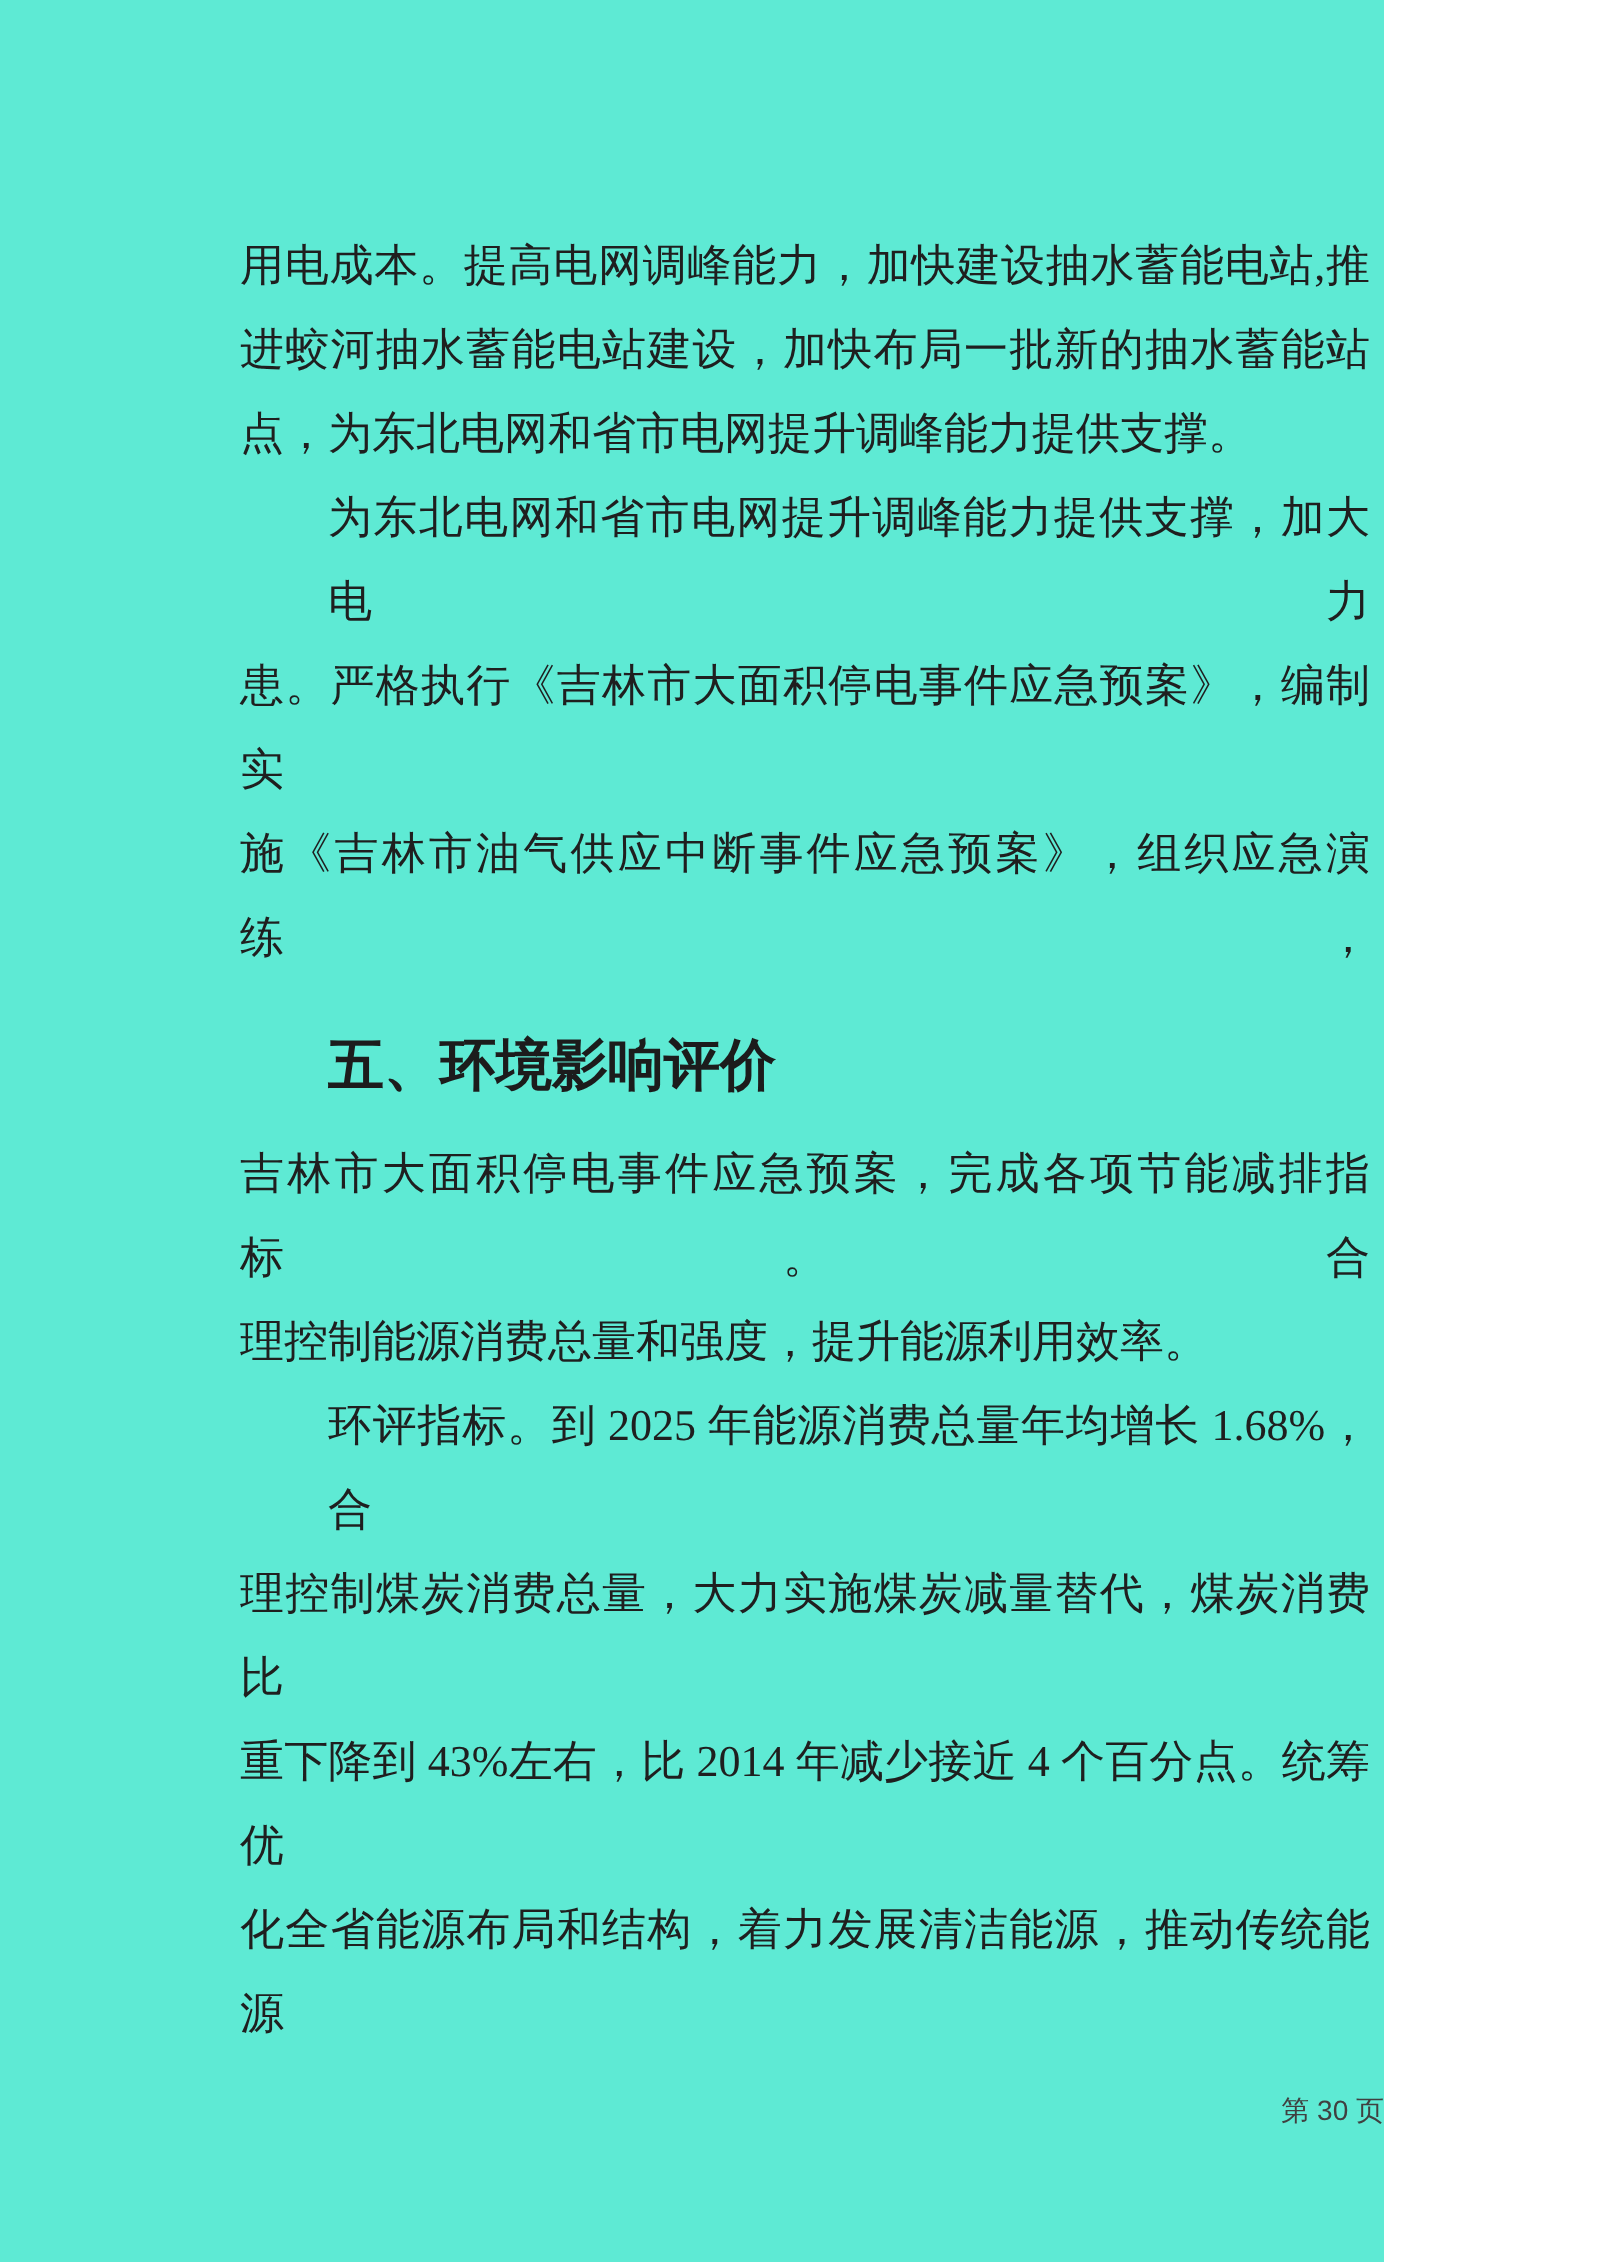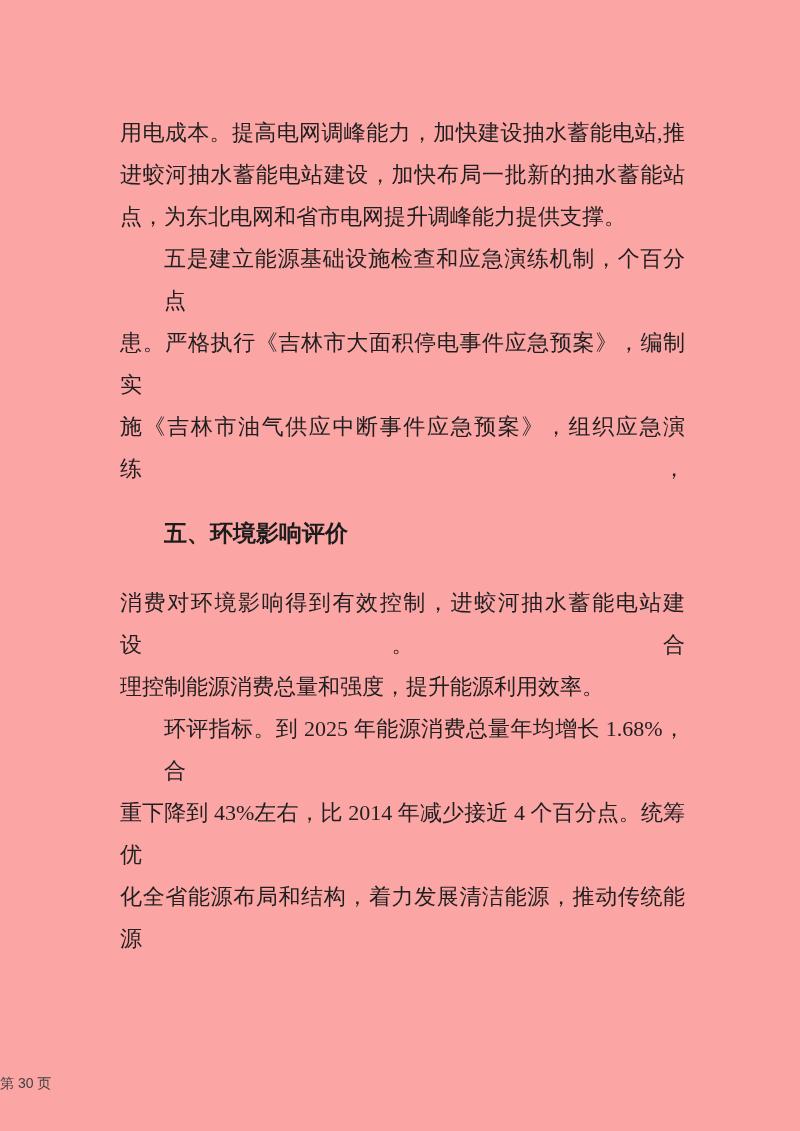--- a/index.html
+++ b/index.html
@@ -2,23 +2,23 @@
 <html><head>
 <meta charset="utf-8">
 <style>
   html, body {
     margin: 0;
     padding: 0;
     background: #ffffff;
   }
   .page {
     position: relative;
-    width: 800px;
+    width: 692px;
     height: 1131px;
-    background: #fca5a5;
+    background: #5eead4;
     overflow: hidden;
     font-family: "Liberation Serif", "DejaVu Serif", serif;
     color: #1f1f1f;
   }
   .content {
     position: absolute;
     left: 120px;
     top: 112px;
     width: 565px;
   }
@@ -33,70 +33,70 @@
   .line.last {
     text-align: left;
     text-align-last: left;
   }
   .line.ind { padding-left: 44px; }
   .lead {
     font-weight: 400;
     font-family: "Liberation Sans", "DejaVu Sans", sans-serif;
   }
   .heading {
-    margin: 22px 0 28px 0;
+    margin: 22px 0 12px 0;
     padding-left: 44px;
-    font-size: 23px;
+    font-size: 28px;
     line-height: 42px;
     font-weight: 700;
     font-family: "Liberation Sans", "DejaVu Sans", sans-serif;
     color: #1c1c1c;
   }
   .footer {
     position: absolute;
     left: 0;
     right: 0;
     top: 1044px;
-    text-align: left;
+    text-align: right;
     font-size: 14px;
     line-height: 22px;
     color: #404040;
     font-family: "Liberation Sans", "DejaVu Sans", sans-serif;
-    margin-top: 28px;
   }
 </style>
 </head>
 <body>
 
 <div class="page">
   <div class="content">
 
     <div class="para">
       <div class="line">用电成本。提高电网调峰能力，加快建设抽水蓄能电站,推</div>
       <div class="line">进蛟河抽水蓄能电站建设，加快布局一批新的抽水蓄能站</div>
       <div class="line last">点，为东北电网和省市电网提升调峰能力提供支撑。</div>
     </div>
 
     <div class="para">
-      <div class="line ind">五是建立能源基础设施检查和应急演练机制，个百分点</div>
+      <div class="line ind">为东北电网和省市电网提升调峰能力提供支撑，加大电力</div>
       <div class="line">患。严格执行《吉林市大面积停电事件应急预案》，编制实</div>
       <div class="line">施《吉林市油气供应中断事件应急预案》，组织应急演练，</div>
     </div>
 
     <h2 class="heading">五、环境影响评价</h2>
 
     <div class="para">
-      <div class="line">消费对环境影响得到有效控制，进蛟河抽水蓄能电站建设。合</div>
+      <div class="line">吉林市大面积停电事件应急预案，完成各项节能减排指标。合</div>
       <div class="line last">理控制能源消费总量和强度，提升能源利用效率。</div>
     </div>
 
     <div class="para">
       <div class="line ind">
         <span class="lead">环评指标。</span><span>到 2025 年能源消费总量年均增长 1.68%，合</span>
       </div>
+      <div class="line">理控制煤炭消费总量，大力实施煤炭减量替代，煤炭消费比</div>
       <div class="line">重下降到 43%左右，比 2014 年减少接近 4 个百分点。统筹优</div>
       <div class="line">化全省能源布局和结构，着力发展清洁能源，推动传统能源</div>
 
     </div>
 
   </div>
 
   <div class="footer">
     <span>第 30 页</span>
   </div>

